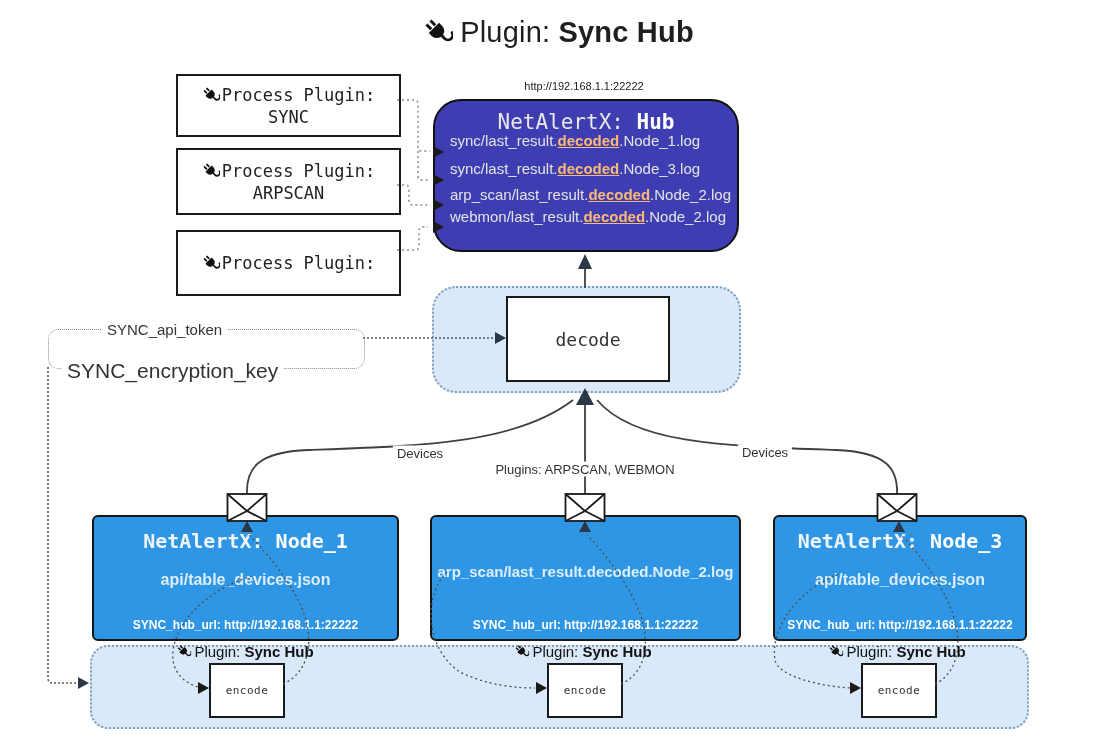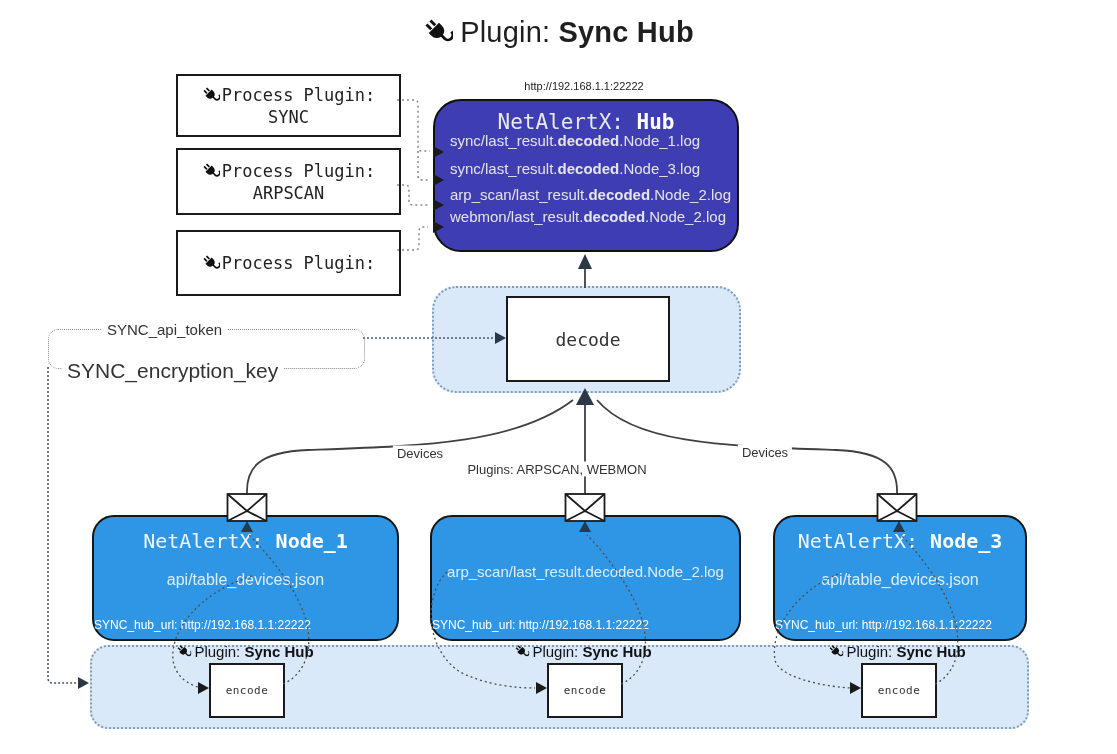--- a/index.html
+++ b/index.html
@@ -24,21 +24,21 @@
 
   
   .hub-url{position:absolute;left:433px;top:80px;width:302px;text-align:center;
     font-size:11px;color:#222;}
   .hub{position:absolute;left:433px;top:99px;width:302px;height:149px;background:#3e3eb2;
     border:2px solid #111;border-radius:28px;}
   .hub-title{position:absolute;top:9px;left:0;width:100%;text-align:center;
     font-family:"DejaVu Sans Mono",monospace;font-size:21px;color:#e9e9e9;}
   .hub-title b{color:#fff;}
   .hub-log{position:absolute;left:15px;font-size:15px;color:#e4e4e4;white-space:nowrap;}
-  .hub-log b{color:#e5e5e5;}
+  .hub-log b{color:#fdba74;text-decoration:underline;}
   #hlog1{top:131px}#hlog2{top:159px}#hlog3{top:185px}#hlog4{top:207px}
   .hub-log{top:auto}
   .hub .hub-log{left:15px}
   .hub #hlog1{top:31px}.hub #hlog2{top:59px}.hub #hlog3{top:85px}.hub #hlog4{top:107px}
 
   
   .decode-wrap{position:absolute;left:432px;top:286px;width:305px;height:103px;
     background:#d9e9f9;border:2px dotted #7f9db9;border-radius:24px;}
   .decode-box{position:absolute;left:506px;top:296px;width:160px;height:82px;background:#fff;
     border:2px solid #1a1a1a;display:flex;align-items:center;justify-content:center;
@@ -47,53 +47,53 @@
   
   .token-box{position:absolute;left:48px;top:329px;width:315px;height:38px;
     border:1px dotted #8a8a8a;border-radius:10px;}
   .lbl-token{position:absolute;left:102px;top:321px;background:#fff;padding:0 5px;
     font-size:15px;color:#333;}
   .lbl-key{position:absolute;left:62px;top:359px;background:#fff;padding:0 5px;
     font-size:21px;color:#333;}
 
   
   .node{position:absolute;top:515px;height:122px;background:#2e96e4;
-    border:2px solid #151515;border-radius:22px;}
+    border:2px solid #151515;border-radius:6px;font-weight:bold;}
   #node1{left:92px;width:303px}
   #node2{left:430px;width:307px}
   #node3{left:773px;width:250px}
   .node-title{position:absolute;top:12px;left:0;width:100%;text-align:center;
     font-family:"DejaVu Sans Mono",monospace;font-size:20px;color:#eef4fb;white-space:nowrap;}
   .node-title b{color:#fff;}
   .node-file{position:absolute;left:0;width:100%;text-align:center;font-size:16px;
     color:#dceefb;white-space:nowrap;}
   #node2 .node-file{font-size:15px;}
   .nf1{top:54px}
   #node2 .nf1{top:46px}
   #node2 .nf2{top:73px}
-  .node-url{position:absolute;bottom:7px;left:0;width:100%;text-align:left;
+  .node-url{position:absolute;bottom:7px;left:0;width:100%;text-align:center;
     font-size:12px;color:#fff;white-space:nowrap;}
 
   
   .bottom-wrap{position:absolute;left:90px;top:645px;width:935px;height:80px;
     background:#d9e9f9;border:2px dotted #7f9db9;border-radius:18px;}
   .encode-box{position:absolute;top:663px;width:72px;height:51px;background:#fff;
     border:2px solid #1a1a1a;display:flex;align-items:center;justify-content:center;
     font-family:"DejaVu Sans Mono",monospace;font-size:11px;color:#333;letter-spacing:.5px;}
   #enc1{left:209px}#enc2{left:547px}#enc3{left:861px}
   .enc-label{position:absolute;top:643px;transform:translateX(-50%);font-size:15px;
     color:#111;white-space:nowrap;z-index:12;}
   .enc-label b{font-weight:700;}
   #enclbl1{left:245px}#enclbl2{left:583px}#enclbl3{left:897px}
 
   
   .edge-label{position:absolute;transform:translate(-50%,-50%);background:#fff;
     padding:0 4px;font-size:13px;color:#333;white-space:nowrap;z-index:11;text-align:center;}
   #elbl-dev-l{left:420px;top:453px}
-  #elbl-mid{left:557px;top:469px}
+  #elbl-mid{left:585px;top:469px}
   #elbl-dev-r{left:765px;top:452px}
 
   
   .overlay{position:absolute;left:0;top:0;z-index:10;pointer-events:none;}
   .sline{stroke:#404040;stroke-width:1.8;fill:none;}
   .dotline{stroke:#8a8a8a;stroke-width:1.5;fill:none;stroke-dasharray:2 3;}
   .dotloop{stroke:#4d4d4d;stroke-width:1.3;fill:none;stroke-dasharray:2 3;}
   .dottok{stroke:#4a5a6a;stroke-width:1.6;fill:none;stroke-dasharray:2 2;}
   .tri{fill:#1a1a1a;}
   .tri-dark{fill:#2b3847;}

